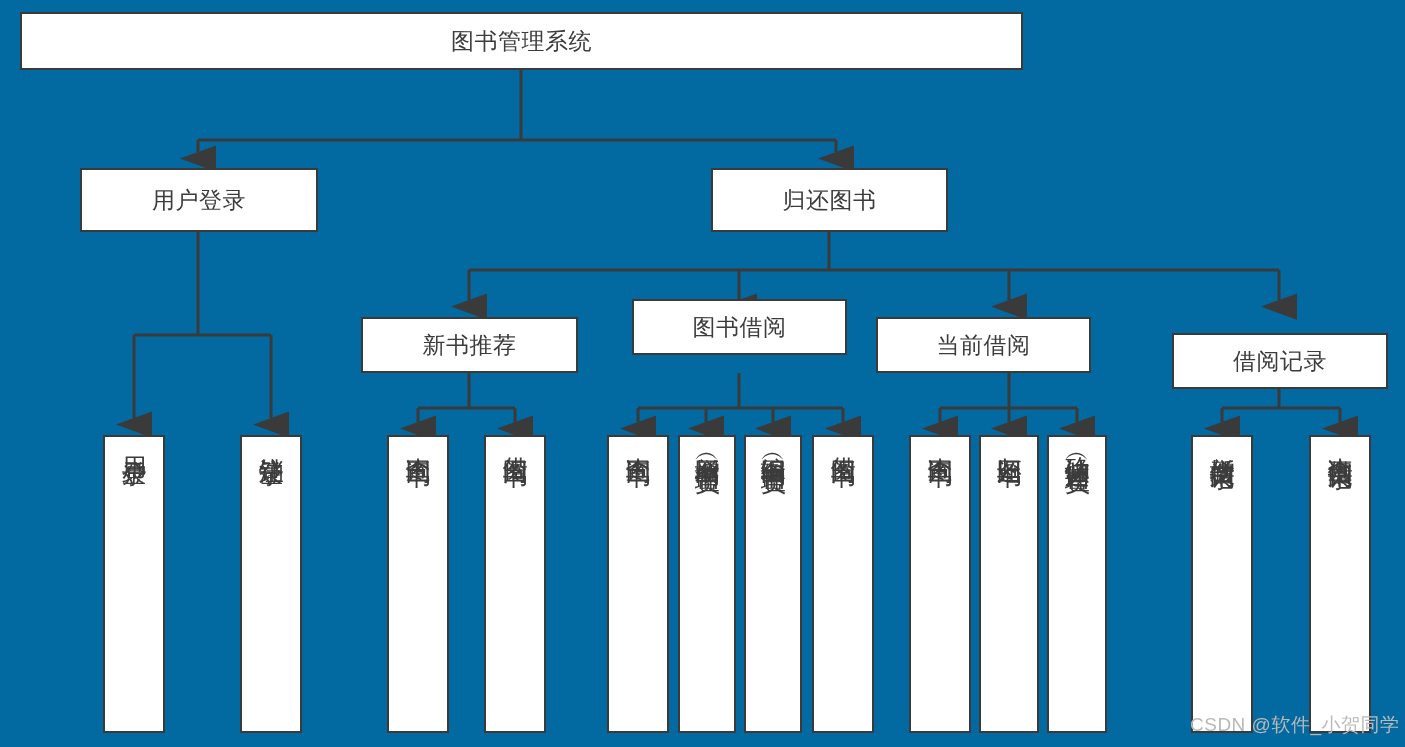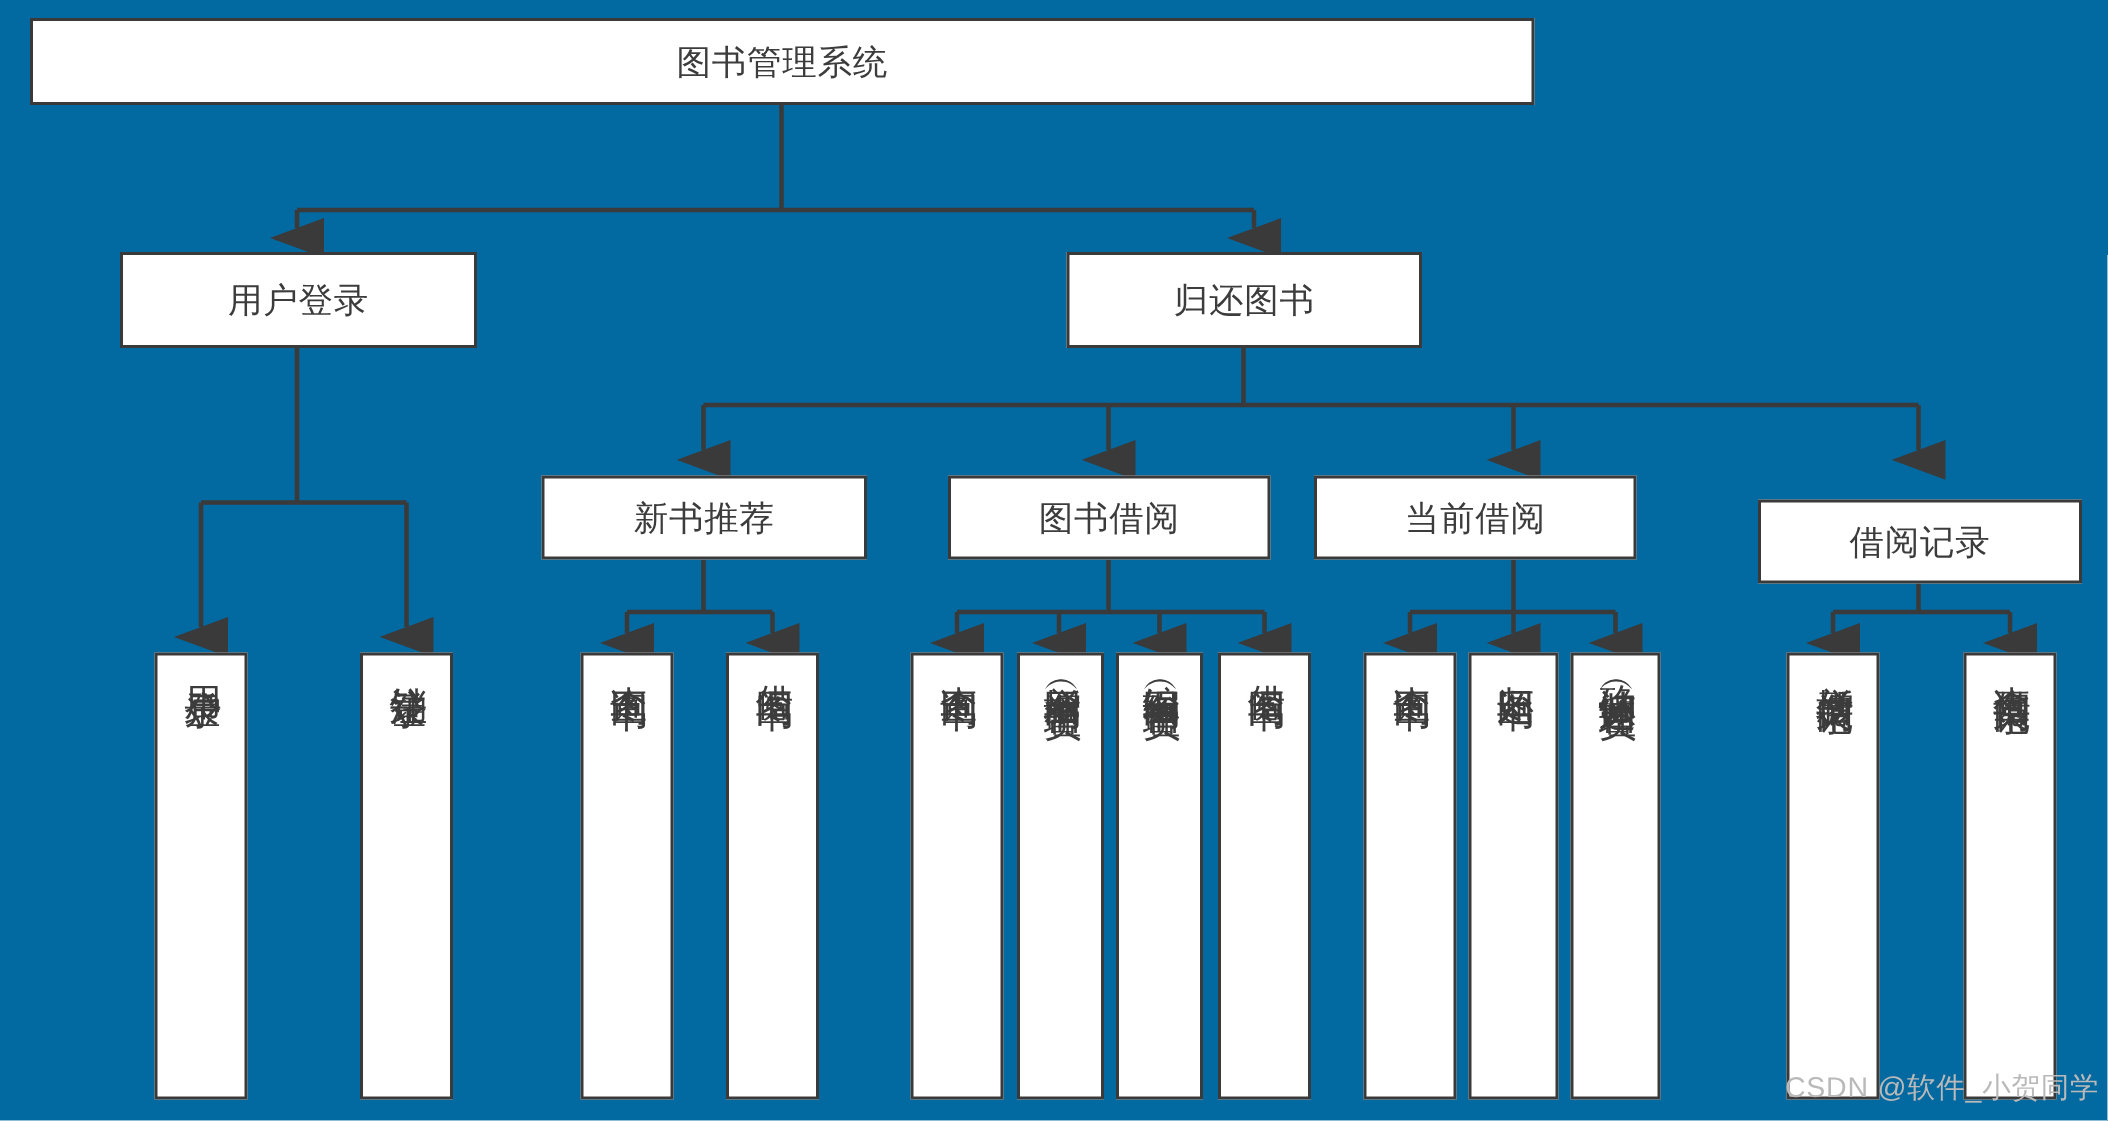--- a/index.html
+++ b/index.html
@@ -127,21 +127,21 @@
   <div class="node" style="left:80px; top:168px; width:238px; height:64px;">
     <span class="lbl">用户登录</span>
   </div>
   <div class="node" style="left:711px; top:168px; width:237px; height:64px;">
     <span class="lbl">归还图书</span>
   </div>
 
   <div class="node" style="left:361px; top:317px; width:217px; height:56px;">
     <span class="lbl">新书推荐</span>
   </div>
-  <div class="node" style="left:632px; top:317px; width:215px; height:56px;">
+  <div class="node" style="left:632px; top:299px; width:215px; height:56px;">
     <span class="lbl">图书借阅</span>
   </div>
   <div class="node" style="left:876px; top:317px; width:215px; height:56px;">
     <span class="lbl">当前借阅</span>
   </div>
   <div class="node" style="left:1172px; top:317px; width:216px; height:56px;margin-top:16px;">
     <span class="lbl">借阅记录</span>
   </div>
 
   <div class="node leaf" style="left:103px; top:435px; width:62px; height:298px;">

